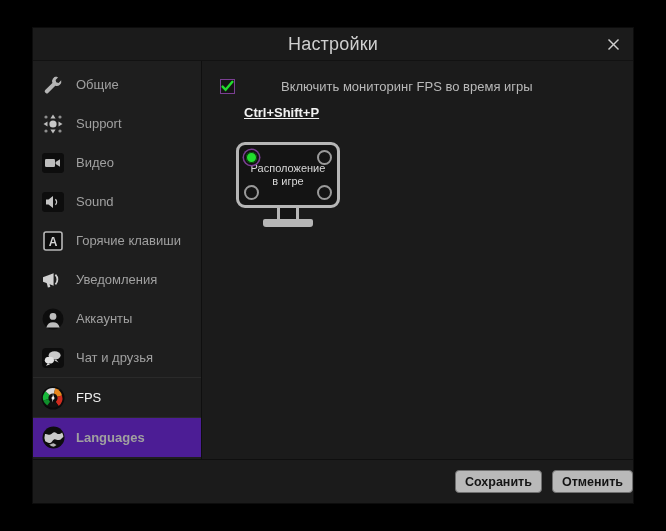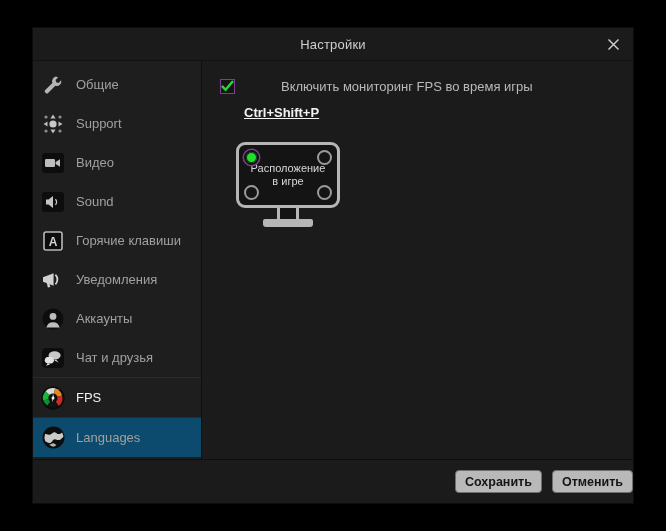--- a/index.html
+++ b/index.html
@@ -38,21 +38,21 @@
   }
 
   
   .titlebar {
     position: relative; height: 33px; flex: 0 0 33px;
     background: #1b1b1b;
     display: flex; align-items: center; justify-content: center;
     border-bottom: 1px solid #121212;
   }
   .title-text {
-    font-size: 13px; color: #cfcfcf; letter-spacing: .2px;
+    font-size: 18px; color: #cfcfcf; letter-spacing: .2px;
   }
   .close-btn {
     position: absolute; right: 0; top: 0; width: 40px; height: 33px;
     display: flex; align-items: center; justify-content: center;
     cursor: pointer;
   }
   .close-btn svg { display: block; }
 
   
   .dlg-body { flex: 1 1 auto; display: flex; min-height: 0; }
@@ -69,21 +69,21 @@
     padding-left: 7px; cursor: pointer; position: relative;
   }
   .nav-item .ico {
     width: 26px; height: 26px; flex: 0 0 26px;
     display: flex; align-items: center; justify-content: center;
     margin-right: 10px;
   }
   .nav-item .lbl { font-size: 13px; color: #a0a0a0; white-space: nowrap; }
   .nav-item.selected { background: #1e1e1e; }
   .nav-item.selected .lbl { color: #f0f0f0; }
-  .nav-item.hover { background: #0c4a6e; }
+  .nav-item.hover { background: #4c1d95; font-weight: bold; }
   .nav-sep {
     height: 1px; background: #2a2a2a; margin: 0;
   }
 
   
   .content {
     flex: 1 1 auto; background: #1b1b1b; padding: 18px 0 0 18px;
     position: relative;
   }
   .chk-row { display: flex; align-items: center; gap: 37px; }

